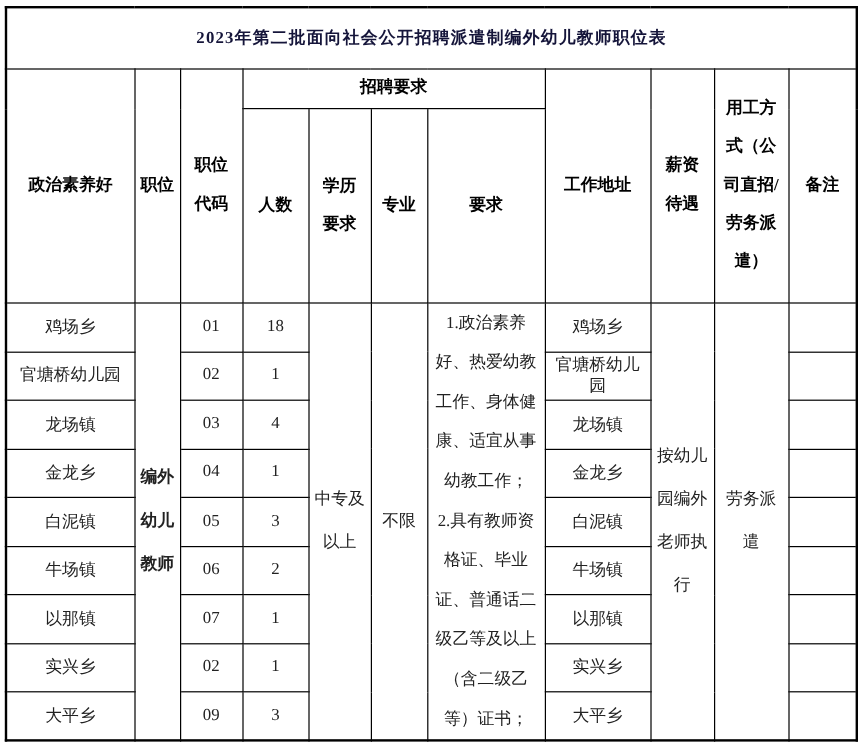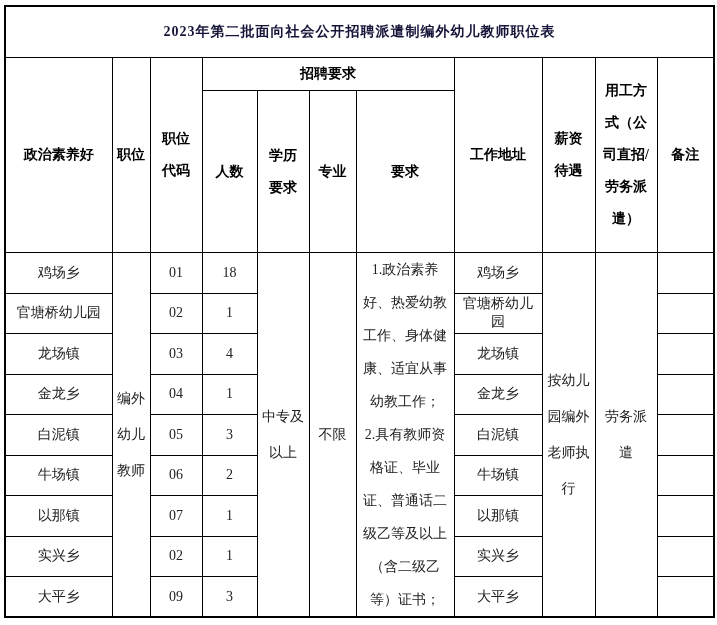--- a/index.html
+++ b/index.html
@@ -56,21 +56,21 @@
   .merged-cell {
     line-height: 36px;
     margin-top: 32px;
   }
   .req-cell {
     line-height: 33px;
     padding: 0 9px;
     margin-left: 27px;
   }
   .req-item { display: block; }
-  .pos-cell { padding: 0 2px; }
+  .pos-cell { padding: 0 2px; font-weight: bold; }
   .edu-cell { padding: 0 2px; }
   .salary-cell { padding: 0 2px; }
   .emp-cell { padding: 0 6px; }
   .addr-cell { padding: 0 1px; }
   .unit-cell { padding: 0 2px; }
 </style>
 </head>
 <body>
 
 <div class="page">

